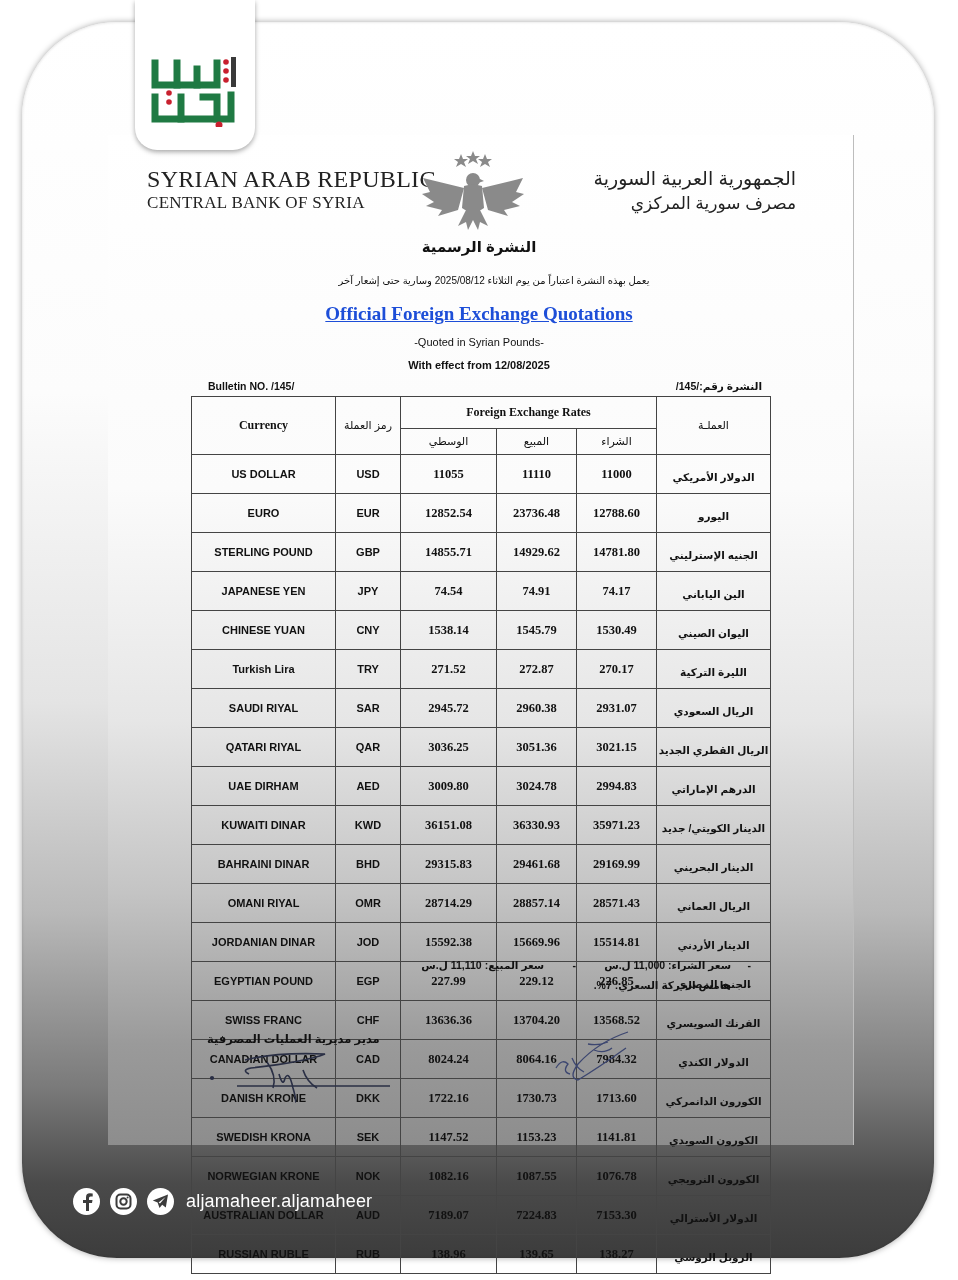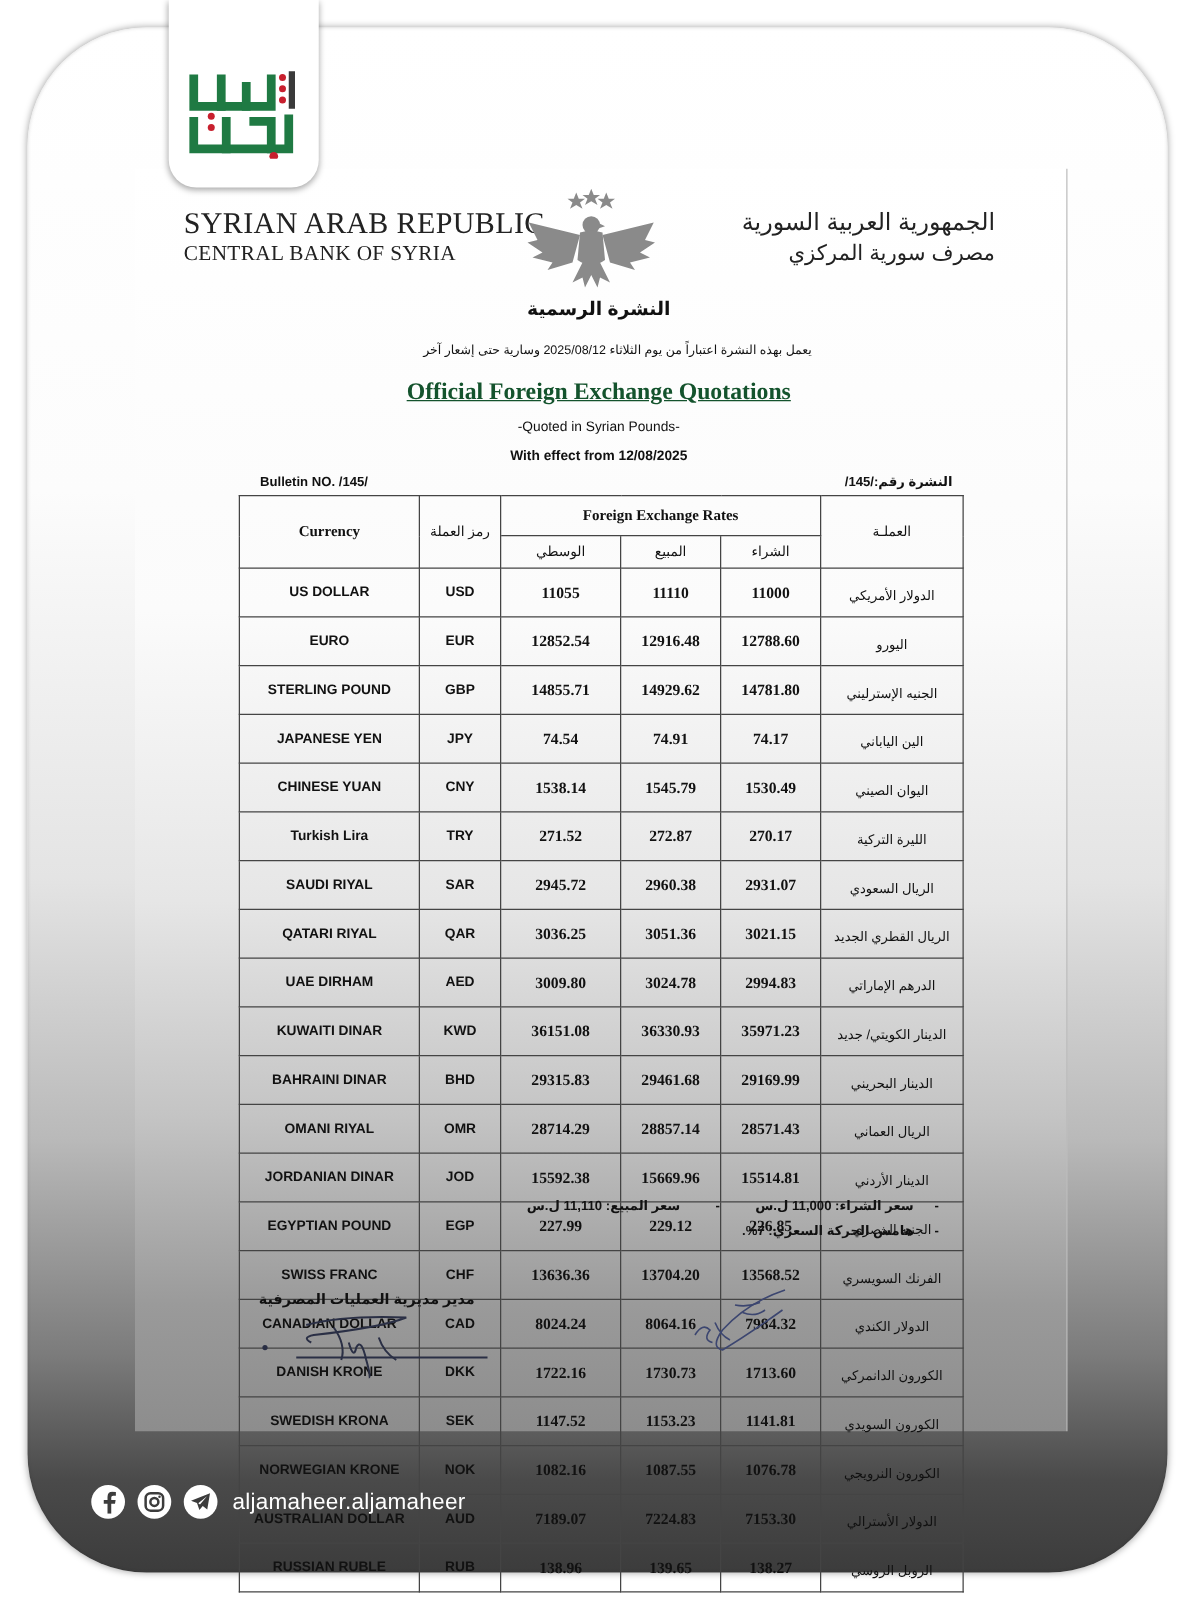--- a/index.html
+++ b/index.html
@@ -33,21 +33,21 @@
   .hdr-en { position: absolute; left: 147px; font-family: "Liberation Serif", serif; color: #222; letter-spacing: 0.3px; }
   .hdr-en.l1 { top: 166px; font-size: 24px; }
   .hdr-en.l2 { top: 193px; font-size: 17px; }
   .hdr-ar { position: absolute; right: 162px; direction: rtl; color: #222; }
   .hdr-ar.l1 { top: 167px; font-size: 19px; }
   .hdr-ar.l2 { top: 193px; font-size: 17px; }
   .emblem { position: absolute; left: 418px; top: 150px; }
 
   .title-ar { position: absolute; left: 0; right: 0; top: 238px; text-align: center; direction: rtl; font-weight: bold; font-size: 15px; color: #111; }
   .effect-ar { position: absolute; left: 0; right: 0; top: 275px; text-align: center; direction: rtl; font-weight: normal; font-size: 10px; color: #111; padding-left: 30px; }
-  .title-en { position: absolute; left: 0; right: 0; top: 303px; text-align: center; font-family: "Liberation Serif", serif; font-weight: bold; font-size: 19px; text-decoration: underline; color: #14532d; }
+  .title-en { position: absolute; left: 0; right: 0; top: 303px; text-align: center; font-family: "Liberation Serif", serif; font-weight: bold; font-size: 19px; text-decoration: underline; color: #1d4ed8; }
   .sub-en { position: absolute; left: 0; right: 0; text-align: center; font-size: 11px; color: #111; }
   .sub-en.s1 { top: 336px; }
   .sub-en.s2 { top: 359px; font-weight: bold; }
   .bulletin-en { position: absolute; left: 208px; top: 380px; font-size: 10.5px; font-weight: bold; color: #111; }
   .bulletin-ar { position: absolute; right: 196px; top: 380px; font-size: 10.5px; font-weight: bold; direction: rtl; color: #111; padding-left: 17px; }
 
   table.fx {
     position: absolute; left: 191px; top: 396px; width: 579px;
     border-collapse: collapse; table-layout: fixed;
     color: #111;
@@ -63,21 +63,21 @@
   table.fx col.c-buy { width: 80px; }
   table.fx col.c-ar { width: 114px; }
   .th-serif { font-family: "Liberation Serif", serif; font-weight: bold; font-size: 12px; }
   .th-ar { font-size: 11px; font-weight: normal; direction: rtl; }
   table.fx tr.h1 { height: 32px; }
   table.fx tr.h2 { height: 26px; }
   table.fx tr.row { height: 39px; }
   td.en { font-weight: bold; font-size: 11px; }
   td.code { font-weight: bold; font-size: 11px; }
   td.num { font-family: "Liberation Serif", serif; font-weight: bold; font-size: 12.5px; }
-  td.ar { direction: rtl; font-weight: normal; font-size: 10.5px; text-align: center; padding-top: 6px !important; }
+  td.ar { direction: rtl; font-weight: bold; font-size: 10.5px; text-align: center; padding-top: 6px !important; }
 
   .notes { position: absolute; right: 207px; top: 955px; direction: rtl; font-weight: bold; font-size: 10.5px; color: #111; }
   .notes div { height: 20px; line-height: 20px; }
   .notes .dash { display: inline-block; width: 20px; }
   .notes .gap { display: inline-block; width: 60px; text-align: center; }
 
   .signer { position: absolute; left: 207px; top: 1032px; direction: rtl; font-weight: bold; font-size: 11.5px; color: #111; }
   .sig1 { position: absolute; left: 205px; top: 1048px; }
   .sig2 { position: absolute; left: 548px; top: 1028px; }
 
@@ -167,21 +167,21 @@
         <td class="code">USD</td>
         <td class="num">11055</td>
         <td class="num">11110</td>
         <td class="num">11000</td>
         <td class="ar">الدولار الأمريكي</td>
       </tr>
       <tr class="row">
         <td class="en">EURO</td>
         <td class="code">EUR</td>
         <td class="num">12852.54</td>
-        <td class="num">12916.48</td>
+        <td class="num">23736.48</td>
         <td class="num">12788.60</td>
         <td class="ar">اليورو</td>
       </tr>
       <tr class="row">
         <td class="en">STERLING POUND</td>
         <td class="code">GBP</td>
         <td class="num">14855.71</td>
         <td class="num">14929.62</td>
         <td class="num">14781.80</td>
         <td class="ar">الجنيه الإسترليني</td>

